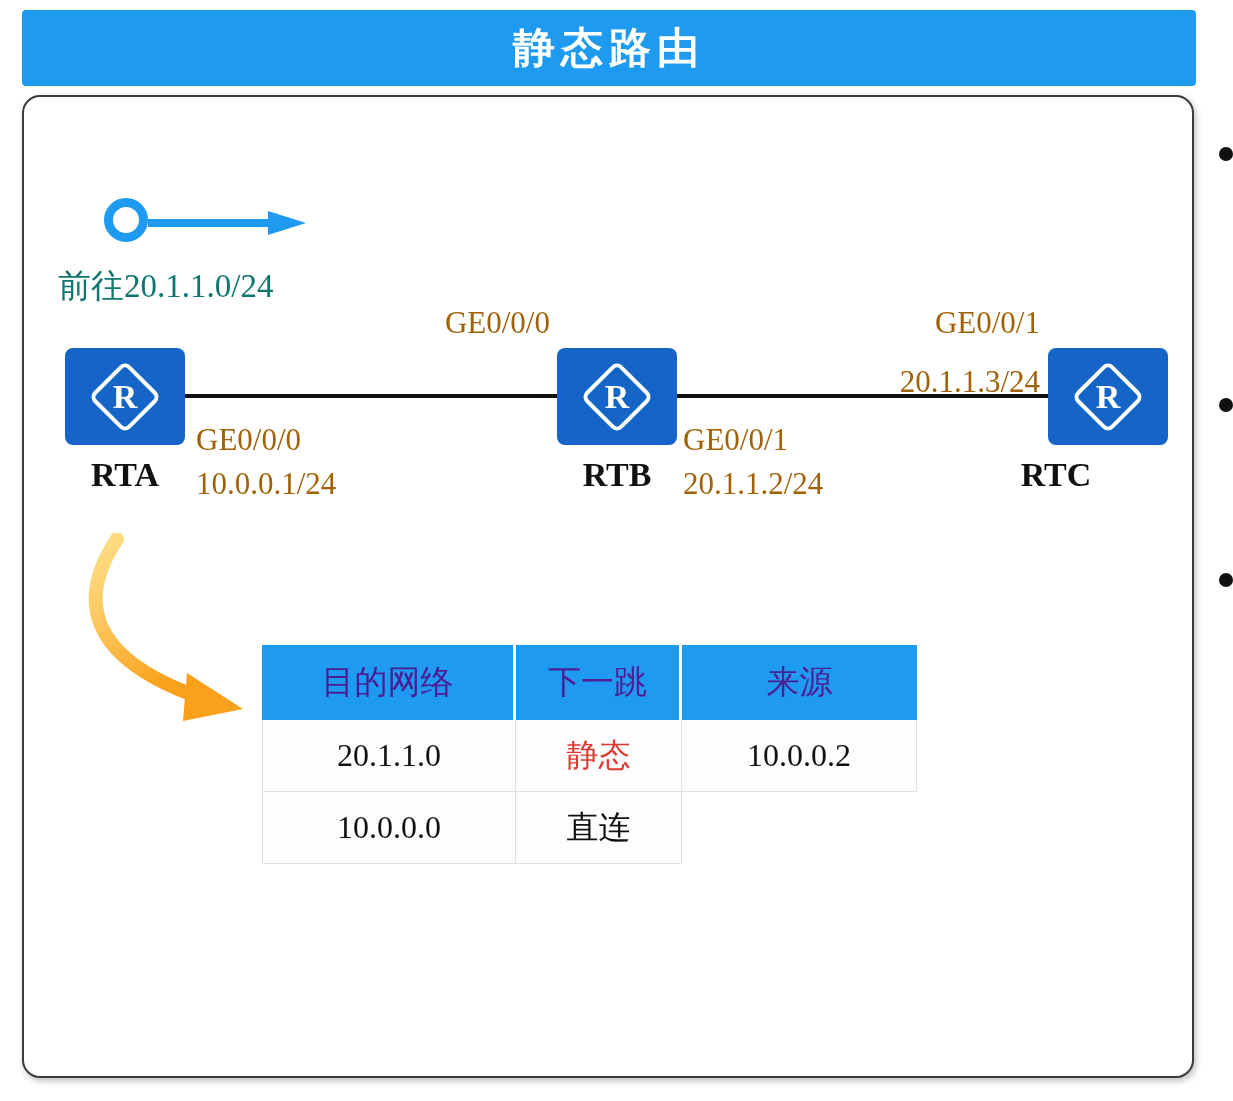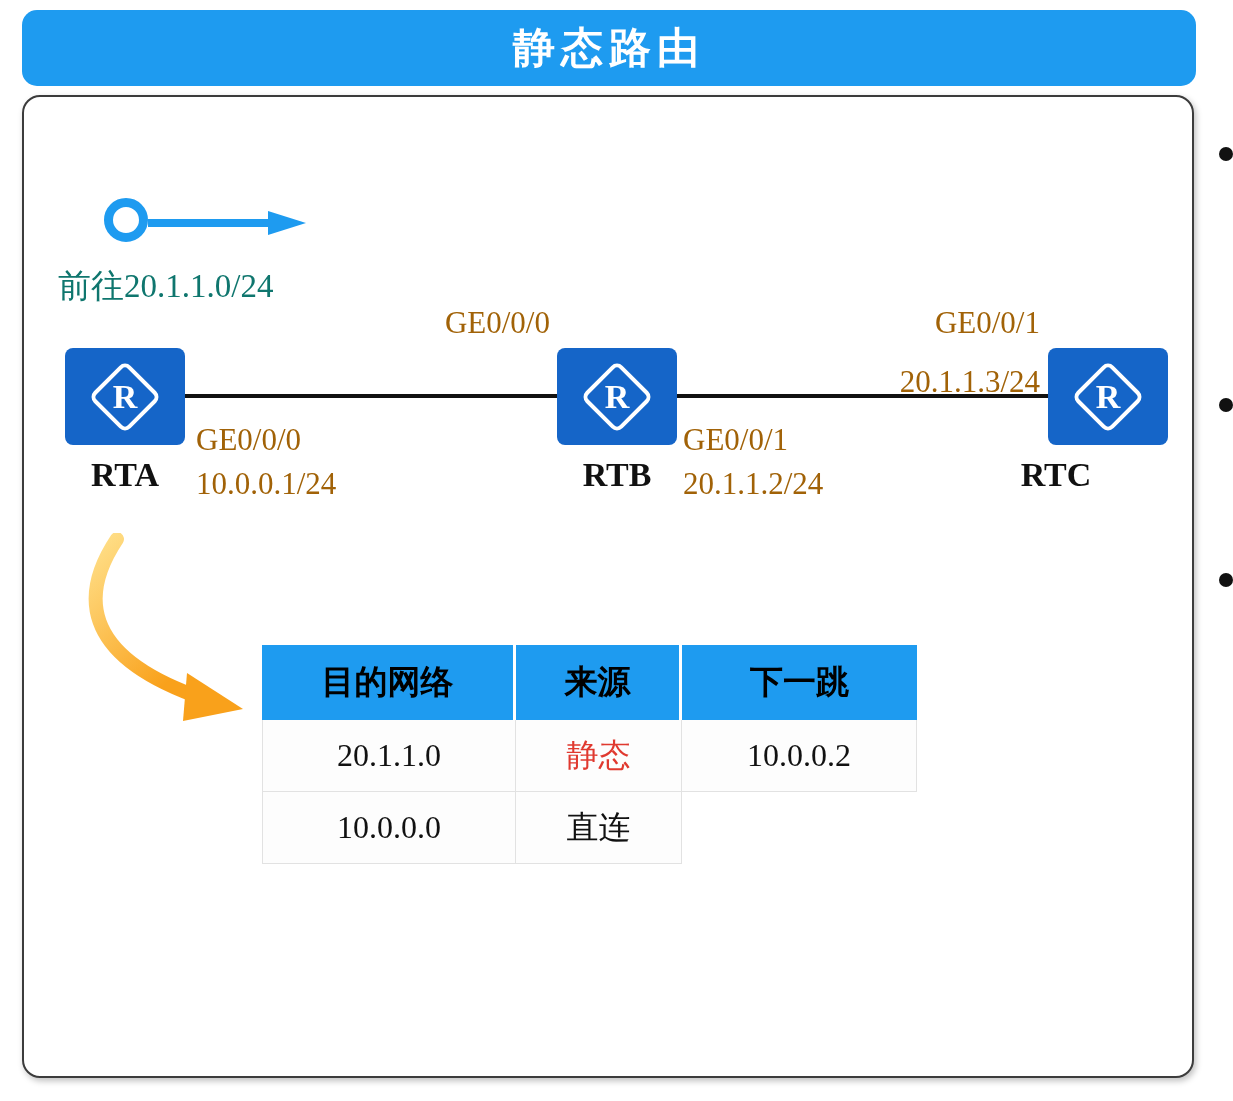--- a/index.html
+++ b/index.html
@@ -7,21 +7,21 @@
   body {
     width: 1233px; height: 1101px;
     font-family: "Liberation Serif", "DejaVu Serif", serif;
     color: #111;
   }
   .page { position: relative; width: 1233px; height: 1101px; background: #fff; overflow: hidden; }
 
   
   .title-bar {
     position: absolute; left: 22px; top: 10px; width: 1174px; height: 76px;
-    background: #1E9BF0; border-radius: 15px;
+    background: #1E9BF0; border-radius: 4px;
     display: flex; align-items: center; justify-content: center;
   }
   .title-bar .title-text {
     color: #fff; font-size: 42px; font-weight: bold; letter-spacing: 6px;
   }
 
   
   .panel {
     position: absolute; left: 22px; top: 95px; width: 1172px; height: 983px;
     background: #fff; border: 2px solid #3c3c3c; border-radius: 18px;
@@ -86,22 +86,22 @@
   
   .orange-arrow { position: absolute; left: 75px; top: 533px; z-index: 3; }
 
   
   .rtable {
     position: absolute; left: 262px; top: 645px; width: 655px;
     display: grid; grid-template-columns: 254px 166px 235px; z-index: 4;
     background: #fff;
   }
   .rtable .th {
-    height: 75px; background: #1E9BF0; color: #000000;
-    font-size: 33px; font-weight: bold;
+    height: 75px; background: #1E9BF0; color: #4c1d95;
+    font-size: 33px; font-weight: normal;
     display: flex; align-items: center; justify-content: center;
     border-right: 3px solid #fff;
   }
   .rtable .th:nth-child(3) { border-right: none; }
   .rtable .td {
     height: 72px; background: #fdfdfd; font-size: 32px; color: #111;
     display: flex; align-items: center; justify-content: center;
     border: 1px solid #e2e2e2; border-top: none; border-left: none;
   }
   .rtable .td.first-col { border-left: 1px solid #e2e2e2; }
@@ -172,22 +172,22 @@
         <stop offset="0" stop-color="#FFE08A"></stop>
         <stop offset="1" stop-color="#F9A11B"></stop>
       </linearGradient>
     </defs>
     <path d="M 42 6 C 6 60, 6 120, 118 162" fill="none" stroke="url(#og)" stroke-width="14" stroke-linecap="round"></path>
     <polygon points="168,176 112,140 108,188" fill="#F9A11B"></polygon>
   </svg>
 
   <div class="rtable">
     <div class="th">目的网络</div>
+    <div class="th">下一跳</div>
     <div class="th">来源</div>
-    <div class="th">下一跳</div>
 
     <div class="td first-col">20.1.1.0</div>
     <div class="td src-static">静态</div>
     <div class="td">10.0.0.2</div>
 
     <div class="td first-col">10.0.0.0</div>
     <div class="td">直连</div>
   </div>
 
   <div class="bullet bullet-1"></div>

